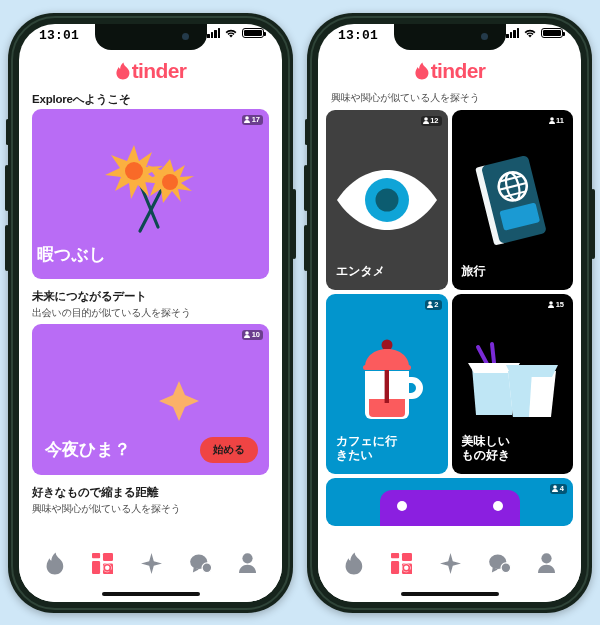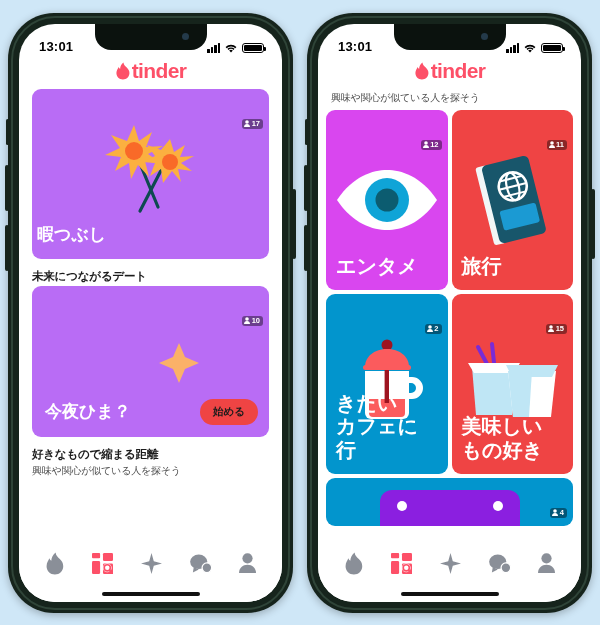--- a/index.html
+++ b/index.html
@@ -68,24 +68,25 @@
     width: 7px; height: 7px; border-radius: 50%;
     background: #243a4a;
   }
 
   
   .statusbar {
     position: relative;
     height: 30px;
     flex: 0 0 auto;
     display: flex;
-    align-items: flex-end;
+    align-items: flex-start;
     justify-content: space-between;
     padding: 4px 18px 0 20px;
     z-index: 20;
+    font-family: Liberation Mono, monospace;
   }
   .status-time {
     font-size: 13px; font-weight: 700; color: #000;
     letter-spacing: .2px;
   }
   .status-right { display: flex; align-items: center; gap: 4px; }
   .sig { display: flex; align-items: flex-end; gap: 1.3px; height: 10px; }
   .sig i { display: block; width: 2.2px; background: #000; border-radius: .5px; }
   .sig i:nth-child(1) { height: 4px; }
   .sig i:nth-child(2) { height: 6px; }
@@ -150,21 +151,20 @@
   }
   .badge {
     position: absolute; top: 6px; right: 6px;
     z-index: 5;
     display: flex; align-items: center; gap: 1.5px;
     background: rgba(0,0,0,.42);
     border-radius: 3px;
     padding: 1.5px 3px 1.5px 2px;
     font-size: 7.5px; font-weight: 700; color: #fff;
     line-height: 1;
-    margin-top: 24px;
   }
   .badge svg { display: block; }
 
   
   .wide-card { margin: 0 13px; }
   #p1-card-a { height: 170px; background: #B96CF5; }
   #p1-card-a .card-label { font-size: 17px; padding: 0 5px 13px; }
   #p1-card-b { height: 151px; background: #B96CF5; }
   #p1-card-b .foot {
     position: relative; z-index: 3;
@@ -181,23 +181,23 @@
   }
 
   
   .grid {
     display: grid;
     grid-template-columns: 1fr 1fr;
     gap: 4px;
     padding: 0 8px;
   }
   .grid .card { height: 180px; }
-  .grid .card-label { font-size: 20px; padding: 0 10px 11px; line-height: 1.18; }
-  .c-purple { background: #d946ef; }
-  .c-red    { background: #ef4444; }
+  .grid .card-label { font-size: 12px; padding: 0 10px 11px; line-height: 1.18; }
+  .c-purple { background: #404040; }
+  .c-red    { background: #000000; }
   .c-blue   { background: #0295CD; }
   .wide-bottom {
     margin: 4px 8px 0;
     height: 48px;
     background: #0295CD;
     border-radius: 9px;
     position: relative;
     overflow: hidden;
   }
 
@@ -263,20 +263,21 @@
 
       <div class="brandbar">
         <svg class="brand-flame" viewBox="0 0 20 24">
           <path d="M10.6.6c.4 3.4 2.5 5 4.4 6.8 2 1.9 3.6 4.2 3.6 7.4 0 5-3.9 8.6-8.7 8.6S1.2 19.8 1.2 14.8c0-3.9 2.3-6.3 2.9-8.2.4 1.1 1 1.9 2 2.6.2-3.3 1.8-6.6 4.5-8.6z" fill="#FD5068"></path>
         </svg>
         <span class="brand-word">tinder</span>
       </div>
 
       <div class="content">
 
+        <div class="sec-title">Exploreへようこそ</div>
 
         <div class="card wide-card" id="p1-card-a">
           <div class="card-art">
             <svg width="110" height="110" viewBox="0 0 110 110">
               <g stroke="#0E4A50" stroke-width="3.2" stroke-linecap="round">
                 <line x1="38" y1="30" x2="62" y2="88"></line>
                 <line x1="72" y1="38" x2="44" y2="92"></line>
               </g>
               <g fill="#FBB040">
                 <polygon points="38,6 43,22 56,13 50,28 67,27 52,35 66,45 49,42 53,58 42,46 35,60 33,44 19,52 25,38 9,36 24,29 15,16 31,22"></polygon>
@@ -291,20 +292,21 @@
               <circle cx="3" cy="2" r="1.8" fill="#fff"></circle>
               <path d="M0 7c0-1.7 1.3-3 3-3s3 1.3 3 3H0z" fill="#fff"></path>
             </svg>
             <span>17</span>
           </div>
           <div class="card-label">暇つぶし</div>
         </div>
 
         <div style="height:7px"></div>
         <div class="sec-title">未来につながるデート</div>
+        <div class="sec-sub">出会いの目的が似ている人を探そう</div>
 
         <div class="card wide-card" id="p1-card-b">
           <div class="card-art">
             <svg width="104" height="96" viewBox="0 0 104 96">
               <path d="M60 4a44 44 0 1 0 0 88 36 36 0 0 1 0-88z" fill="#fff"></path>
               <polygon points="80,30 86,44 100,50 86,56 80,70 74,56 60,50 74,44" fill="#FBB168"></polygon>
             </svg>
           </div>
           <div class="badge">
             <svg width="6" height="7" viewBox="0 0 6 7">
@@ -471,22 +473,22 @@
               </svg>
             </div>
             <div class="badge">
               <svg width="6" height="7" viewBox="0 0 6 7">
                   <circle cx="3" cy="2" r="1.8" fill="#fff"></circle>
                   <path d="M0 7c0-1.7 1.3-3 3-3s3 1.3 3 3H0z" fill="#fff"></path>
                 </svg>
               <span>2</span>
             </div>
             <div class="card-label">
+              <div>カフェに行</div>
               <div>きたい</div>
-              <div>カフェに行</div>
             </div>
           </div>
 
           <div class="card c-red">
             <div class="card-art">
               <svg width="100" height="90" viewBox="0 0 100 90">
                 <g stroke="#7A2BD6" stroke-width="4" stroke-linecap="round">
                   <line x1="16" y1="8" x2="34" y2="42"></line>
                   <line x1="30" y1="5" x2="34" y2="42"></line>
                 </g>

